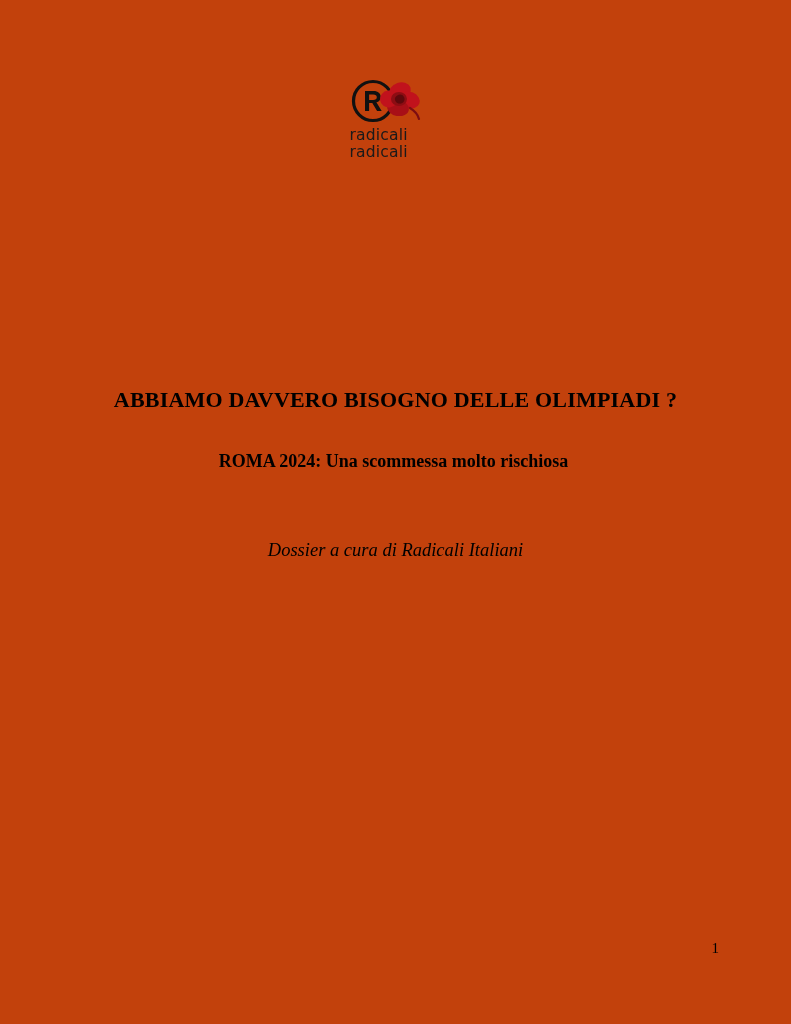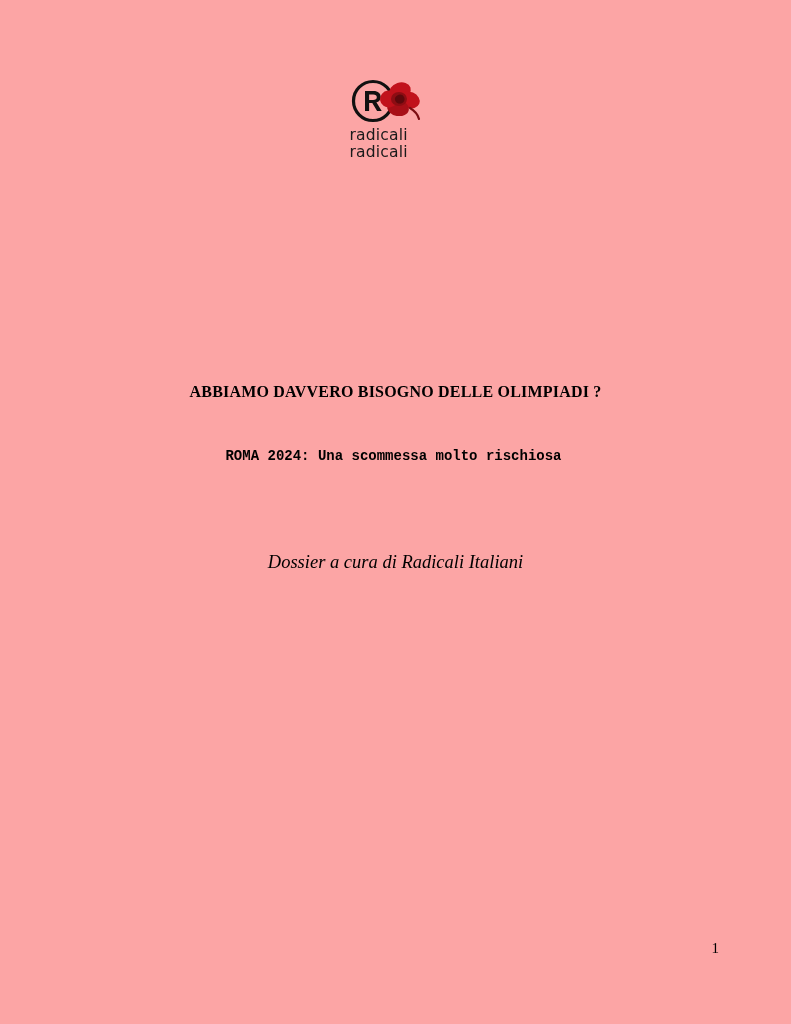--- a/index.html
+++ b/index.html
@@ -8,21 +8,21 @@
     background: #ffffff;
   }
   body {
     font-family: "Liberation Serif", serif;
     color: #000000;
   }
   .page {
     position: relative;
     width: 791px;
     height: 1024px;
-    background: #fca5a5;
+    background: #c2410c;
     overflow: hidden;
     box-sizing: border-box;
   }
 
   
   .logo-block {
     position: absolute;
     left: 0;
     right: 0;
     top: 78px;
@@ -55,38 +55,38 @@
 
   
   .title-main {
     position: absolute;
     left: 0;
     right: 0;
     top: 372px;
     text-align: center;
     font-family: "Liberation Serif", serif;
     font-weight: bold;
-    font-size: 16px;
+    font-size: 22px;
     letter-spacing: 0.2px;
   }
   .title-sub {
     position: absolute;
     left: 0;
     right: 4px;
     top: 436px;
     text-align: center;
-    font-family: Liberation Mono, monospace;
+    font-family: Liberation Serif, serif;
     font-weight: bold;
-    font-size: 14px;
+    font-size: 18px;
   }
   .credit {
     position: absolute;
     left: 0;
     right: 0;
-    top: 552px;
+    top: 540px;
     text-align: center;
     font-family: "Liberation Serif", serif;
     font-style: italic;
     font-size: 18.5px;
   }
 
   
   .page-number {
     position: absolute;
     right: 72px;

